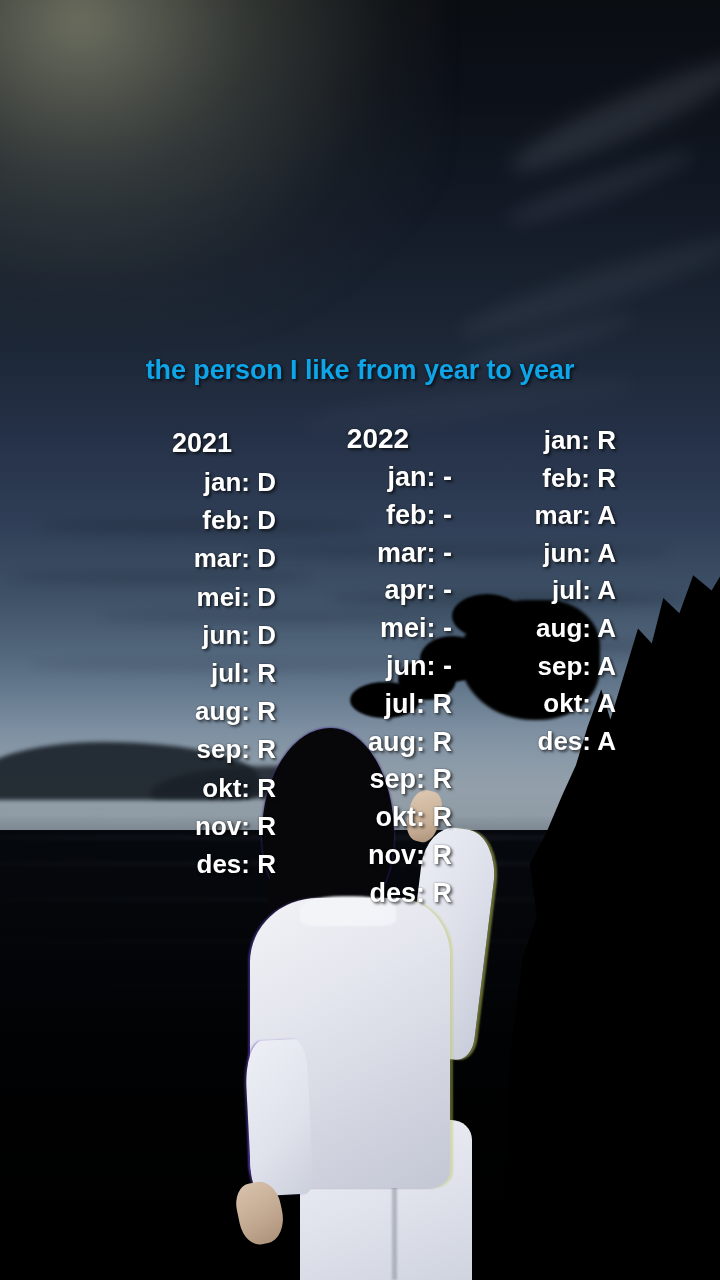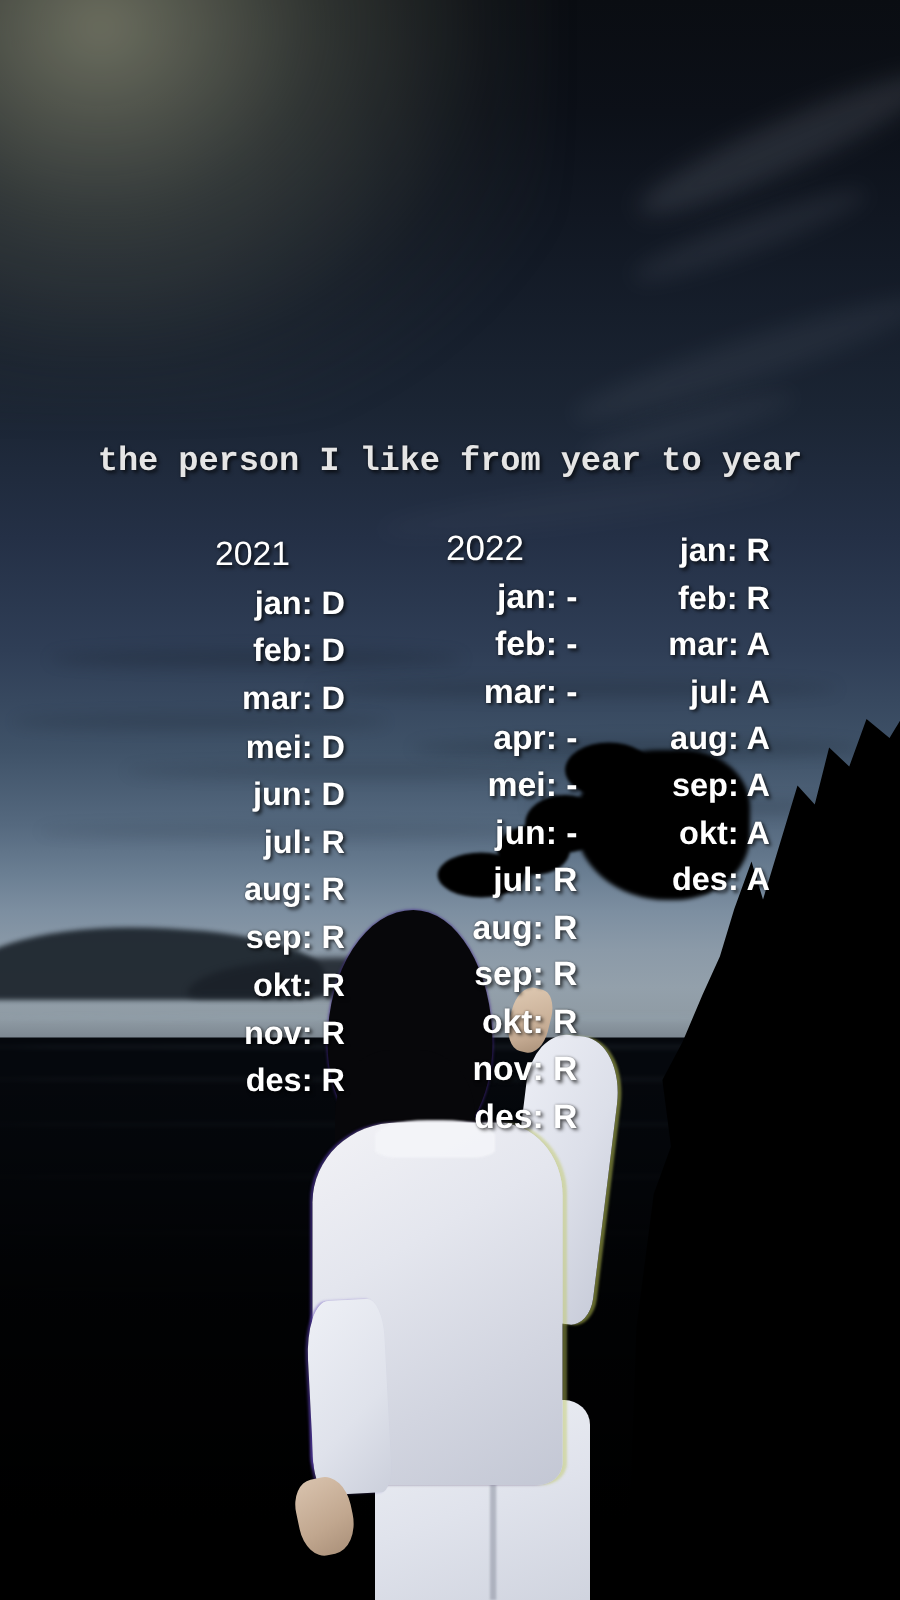--- a/index.html
+++ b/index.html
@@ -267,55 +267,54 @@
   }
 
   
   .overlay { position: absolute; inset: 0; }
 
   .title {
     position: absolute;
     left: 0; right: 0;
     top: 355px;
     text-align: center;
-    color: #e5e5e5;
+    color: #0ea5e9;
     font-size: 27px;
     font-weight: 700;
     letter-spacing: -0.1px;
     text-shadow: 2px 2px 3px rgba(0,0,0,0.55), 0 0 2px rgba(0,0,0,0.5);
     white-space: nowrap;
-    font-family: Liberation Mono, monospace;
   }
 
   .columns {
     position: absolute;
     left: 0; right: 0;
     top: 425px;
   }
   .col {
     position: absolute;
     color: #ffffff;
     font-weight: 700;
     text-shadow: 2px 2px 3px rgba(0,0,0,0.6), 0 0 2px rgba(0,0,0,0.45);
     white-space: nowrap;
   }
   .col-head {
     display: block;
     text-align: center;
-    font-weight: 400;
+    font-weight: 700;
     margin-bottom: 2px;
   }
   .col-row { display: block; }
 
   
   .col-2021 { left: 128px; width: 148px; font-size: 26px; line-height: 38.2px; text-align: right; }
   .col-2021 .col-head { font-size: 27px; line-height: 36px; }
 
   
-  .col-2022 { left: 314px; width: 148px; font-size: 27px; line-height: 37.8px; text-align: right; top: -4px; }
+  .col-2022 { left: 304px; width: 148px; font-size: 27px; line-height: 37.8px; text-align: right; top: -4px; }
   .col-2022 .col-head { font-size: 28px; line-height: 36px; }
 
   
   .col-2023 { left: 468px; width: 148px; font-size: 26px; line-height: 37.6px; text-align: right; top: -3px; }
   .col-2023 .col-head { font-size: 27px; line-height: 36px; }
 </style>
 </head>
 <body>
 
 <div id="stage">
@@ -408,20 +407,21 @@
         <span class="col-row">sep: R</span>
         <span class="col-row">okt: R</span>
         <span class="col-row">nov: R</span>
         <span class="col-row">des: R</span>
       </div>
 
       <div class="col col-2023">
         <span class="col-row">jan: R</span>
         <span class="col-row">feb: R</span>
         <span class="col-row">mar: A</span>
+        <span class="col-row">jun: A</span>
         <span class="col-row">jul: A</span>
         <span class="col-row">aug: A</span>
         <span class="col-row">sep: A</span>
         <span class="col-row">okt: A</span>
         <span class="col-row">des: A</span>
       </div>
 
     </div>
   </div>
 

